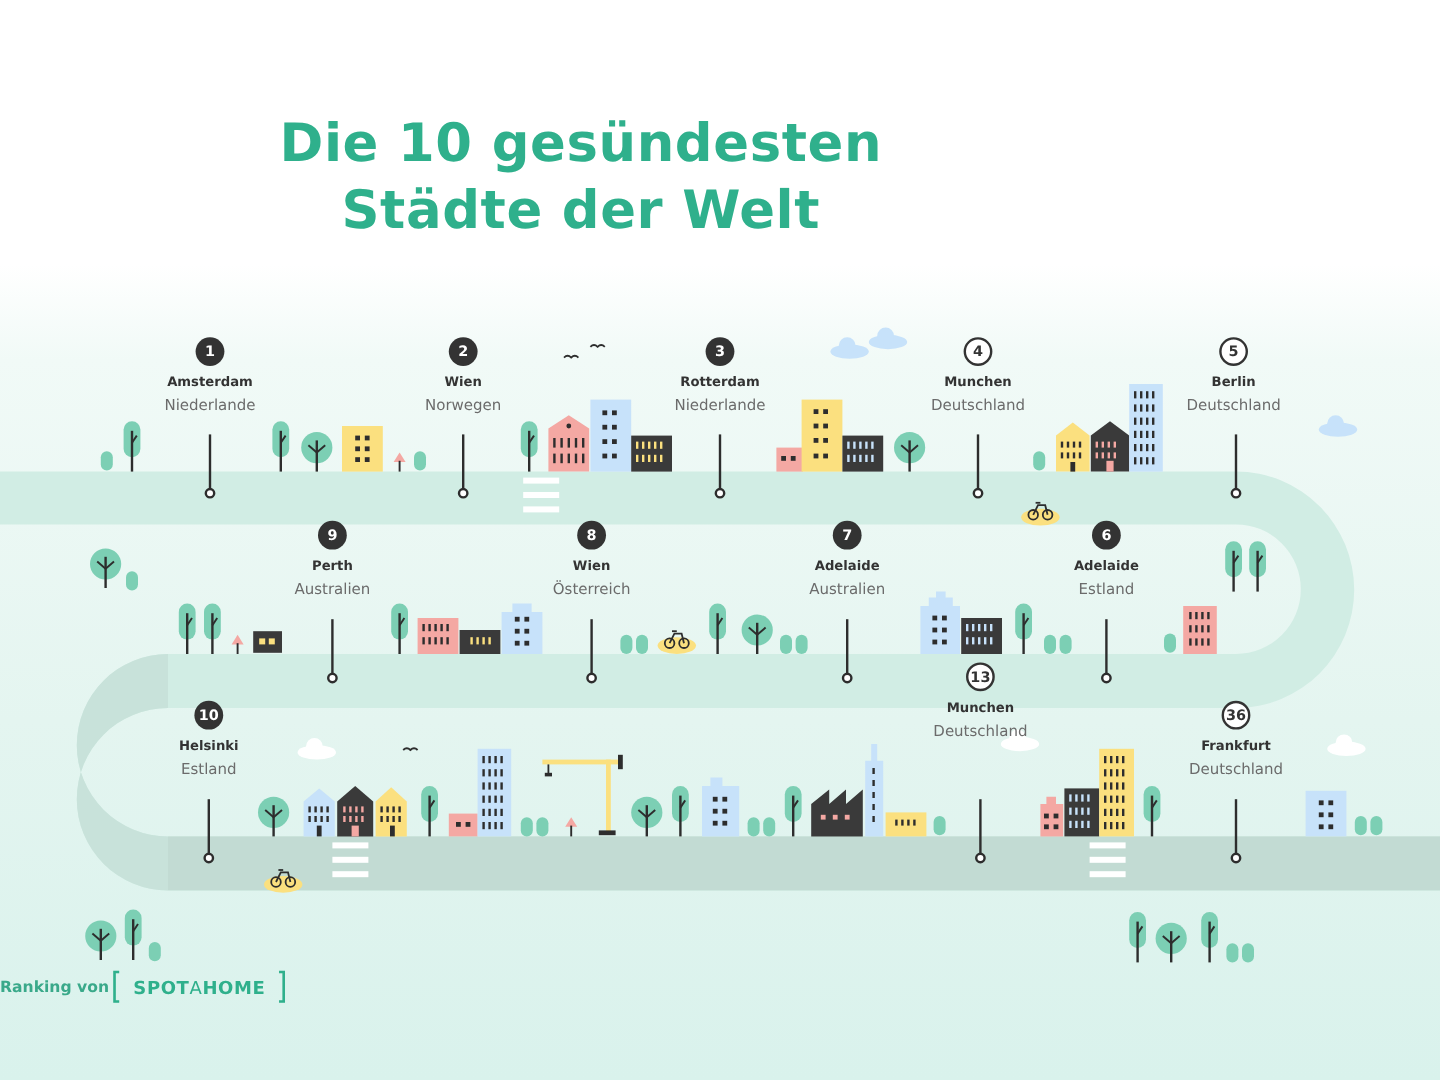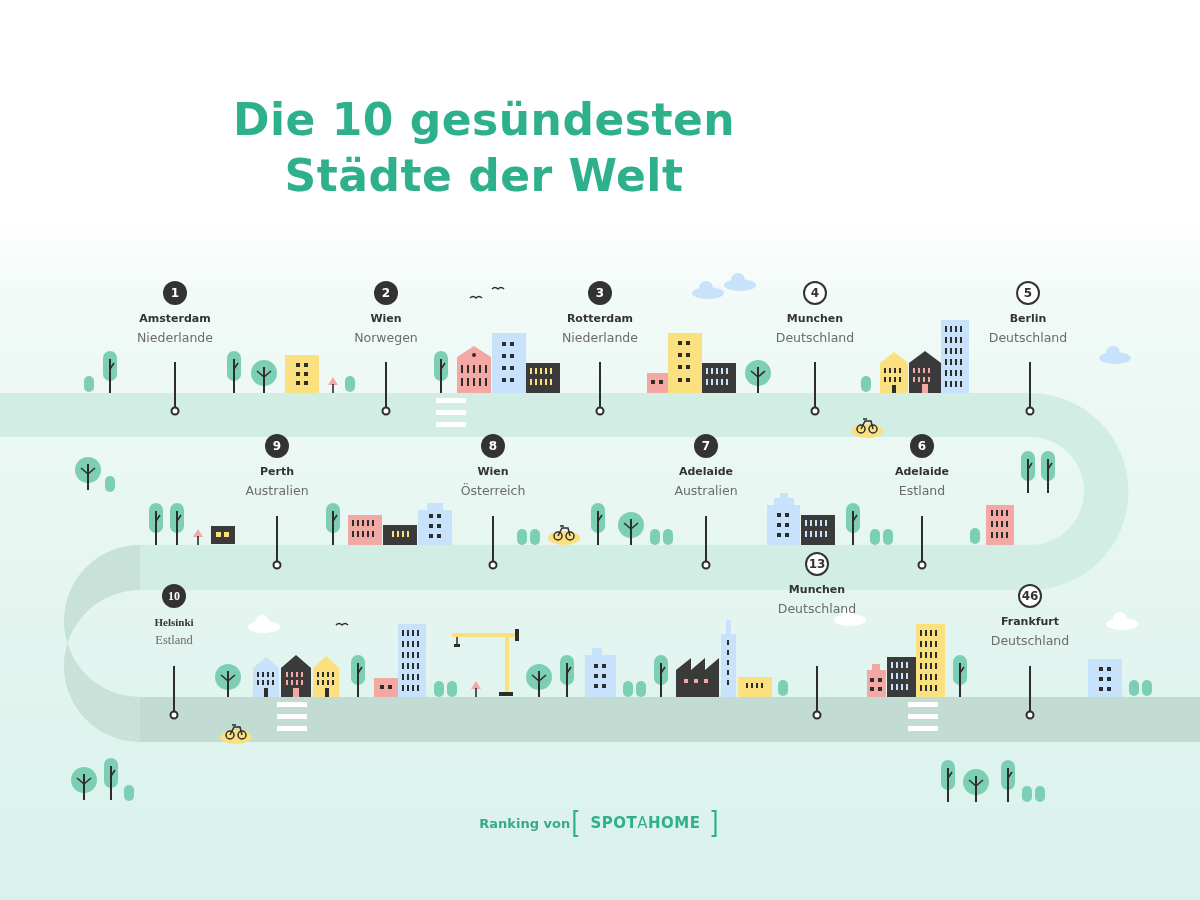--- a/index.html
+++ b/index.html
@@ -23,21 +23,21 @@
     display: inline-flex; align-items: center; justify-content: center;
     width: 24px; height: 24px; border-radius: 50%;
     background: #333333; color: #ffffff; font-size: 12px; font-weight: bold;
     margin-bottom: 5px;
   }
   .badge.outline { background: #ffffff; color: #333; border: 2px solid #333; }
   .city-name { font-size: 11px; font-weight: bold; color: #333333; line-height: 18px; }
   .city-country { font-size: 12.5px; color: #6b6b6b; line-height: 19px; text-align: center; }
   .footer {
     position: absolute; top: 810px; left: 0; width: 1200px; text-align: center;
-    color: #2fb08c; display: flex; justify-content: center; align-items: center; gap: 0;
+    color: #2fb08c; display: flex; justify-content: flex-start; align-items: center; gap: 0;
   }
   .footer .by { font-size: 13px; font-weight: bold; color: #3aa98a; }
   .brand {
     display: inline-flex; align-items: center; gap: 8px;
     font-size: 15px; font-weight: bold; color: #2fb08c; letter-spacing: 0.5px;
   }
   .bracket { font-size: 30px; font-weight: normal; line-height: 26px; color: #2fb08c; font-family: "DejaVu Sans", sans-serif; transform: scaleX(0.8); }
   .brand .a-light { font-weight: normal; }
 </style>
 </head>
@@ -544,32 +544,32 @@
   <div class="badge">8</div>
   <div class="city-name">Wien</div>
   <div class="city-country">Österreich</div>
 </div>
 <div class="city" style="left:277px; top:434px;">
   <div class="badge">9</div>
   <div class="city-name">Perth</div>
   <div class="city-country">Australien</div>
 </div>
 
-<div class="city" style="left:174px; top:584px;font-family:Liberation Serif, serif;">
+<div class="city" style="left:174px; top:584px;">
   <div class="badge">10</div>
   <div class="city-name">Helsinki</div>
   <div class="city-country">Estland</div>
 </div>
 <div class="city" style="left:817px; top:552px;">
   <div class="badge outline">13</div>
   <div class="city-name">Munchen</div>
   <div class="city-country">Deutschland</div>
 </div>
 <div class="city" style="left:1030px; top:584px;">
-  <div class="badge outline">46</div>
+  <div class="badge outline">36</div>
   <div class="city-name">Frankfurt</div>
   <div class="city-country">Deutschland</div>
 </div>
 
 <div class="footer">
   <span class="by">Ranking von</span>
   <span class="brand">
     <span class="bracket">[</span>
     <span><span>SPOT</span><span class="a-light">A</span><span>HOME</span></span>
     <span class="bracket">]</span>

